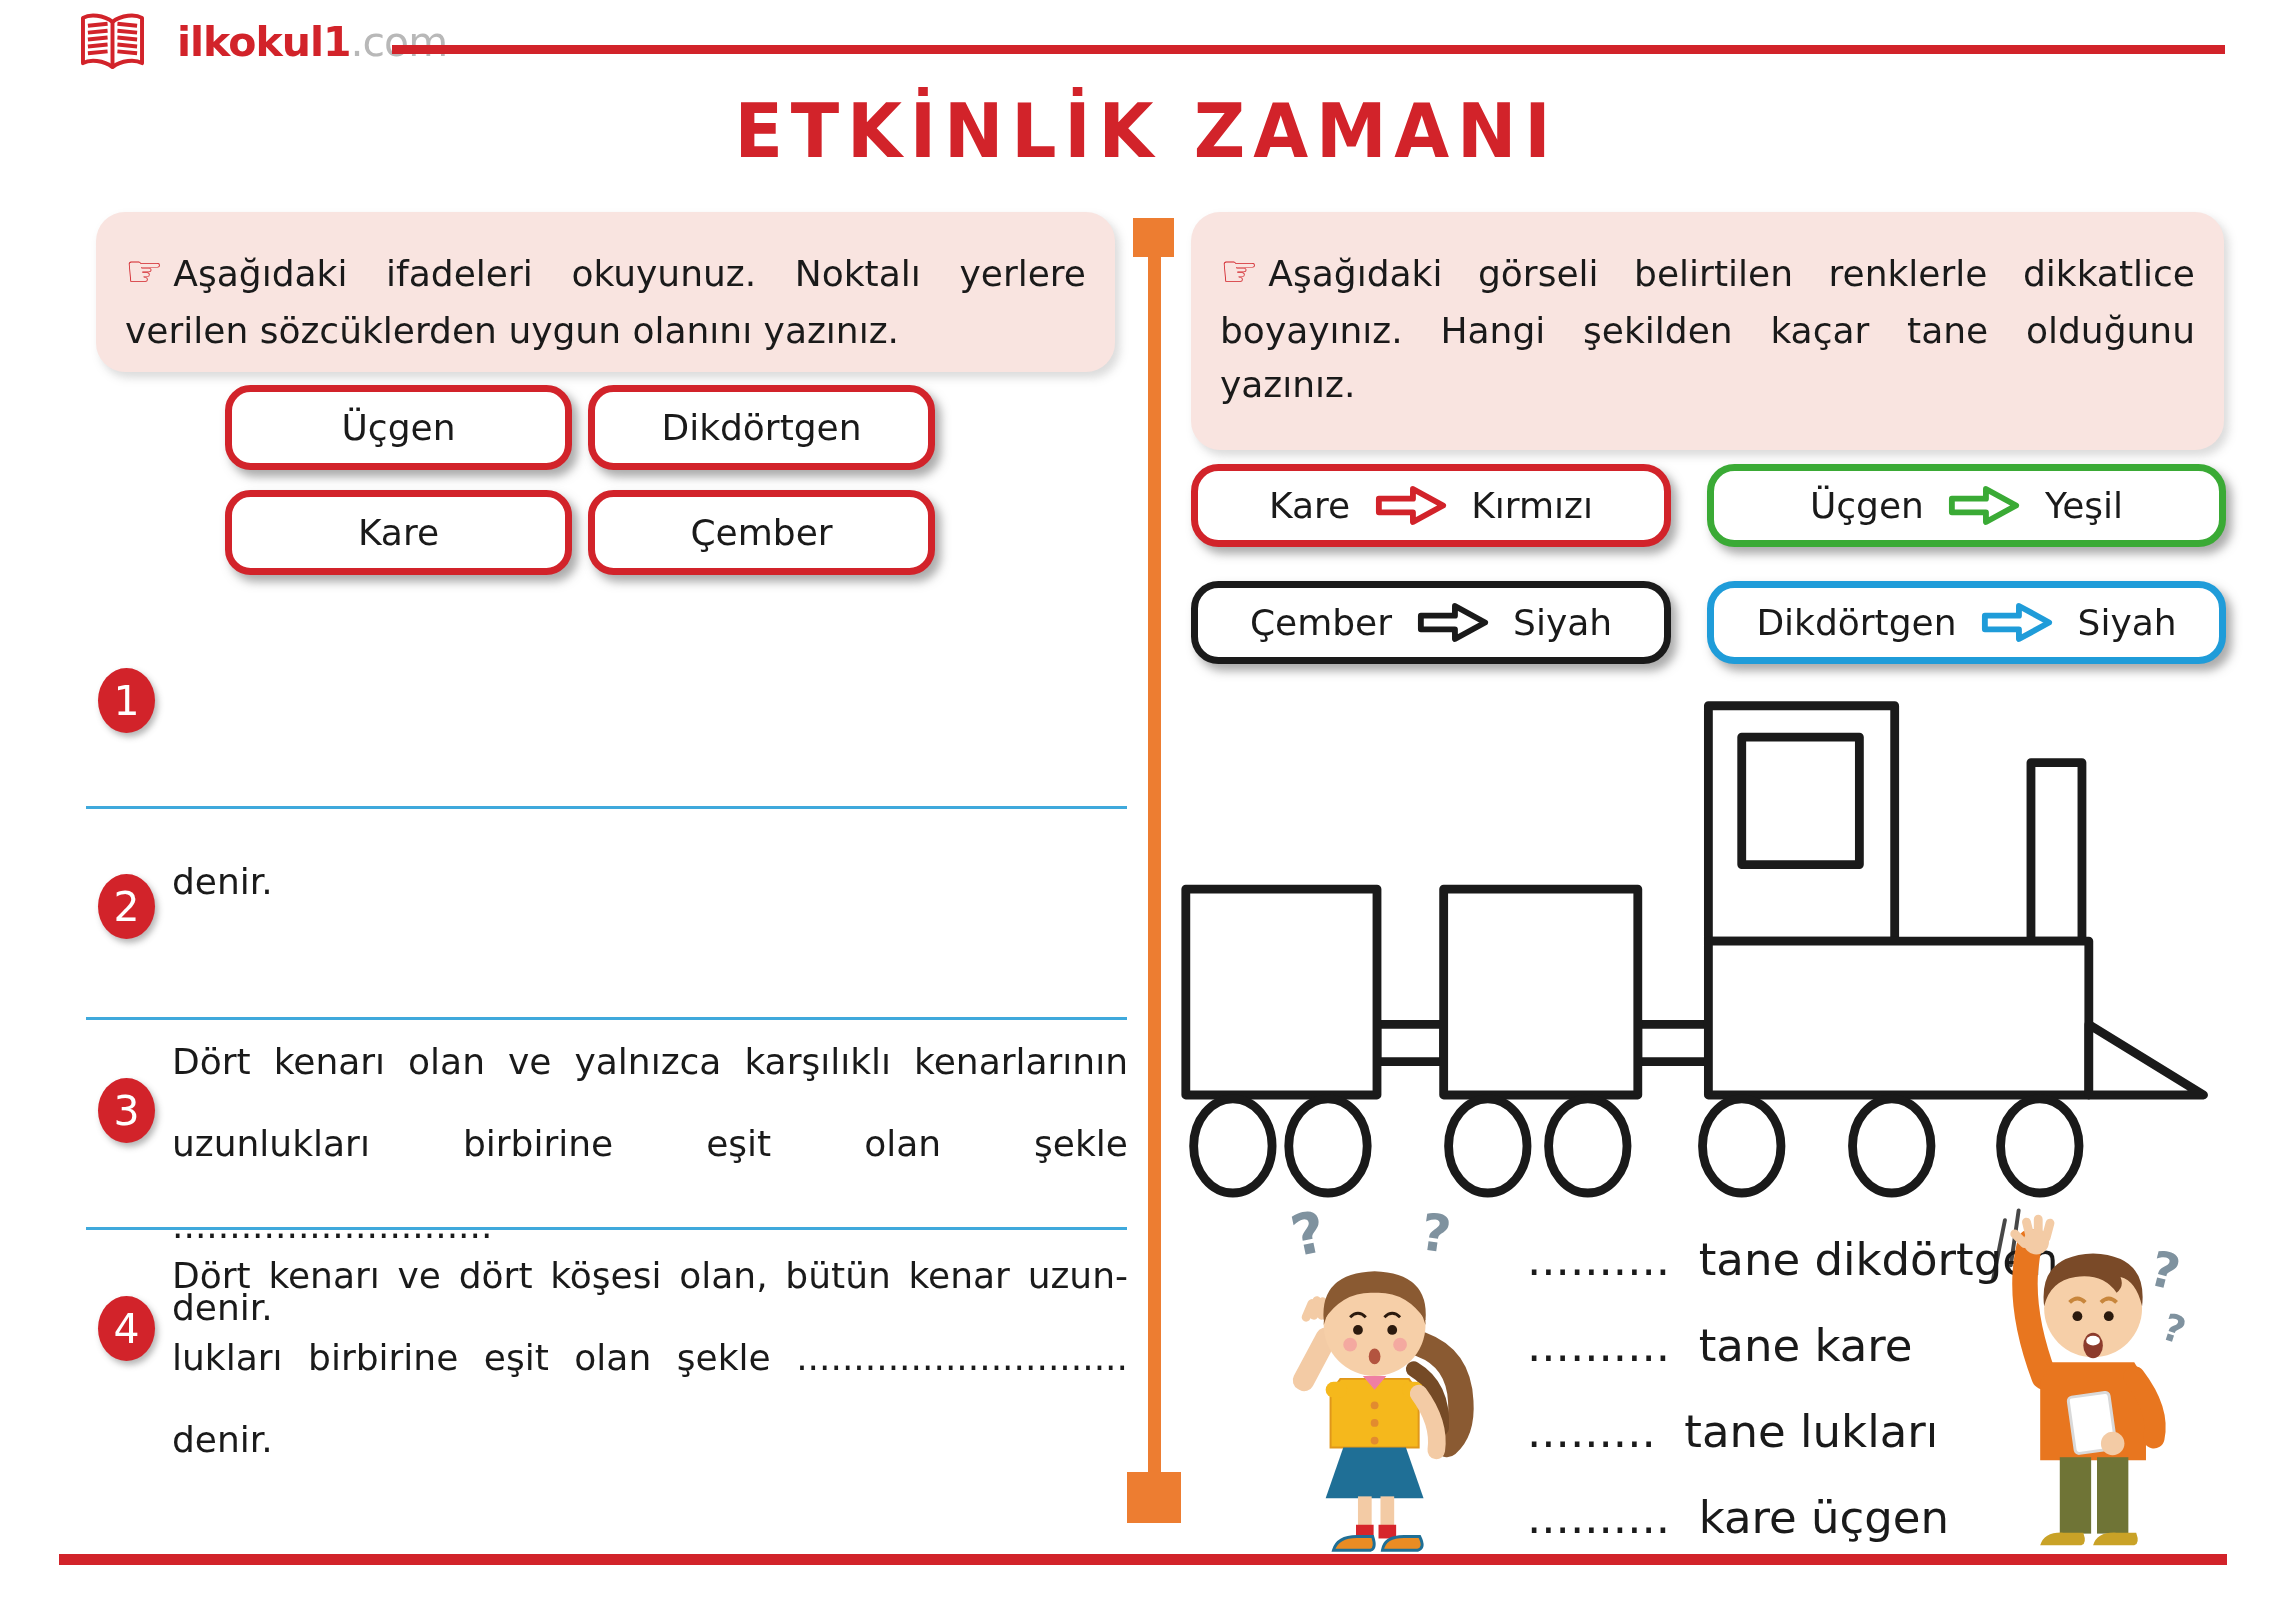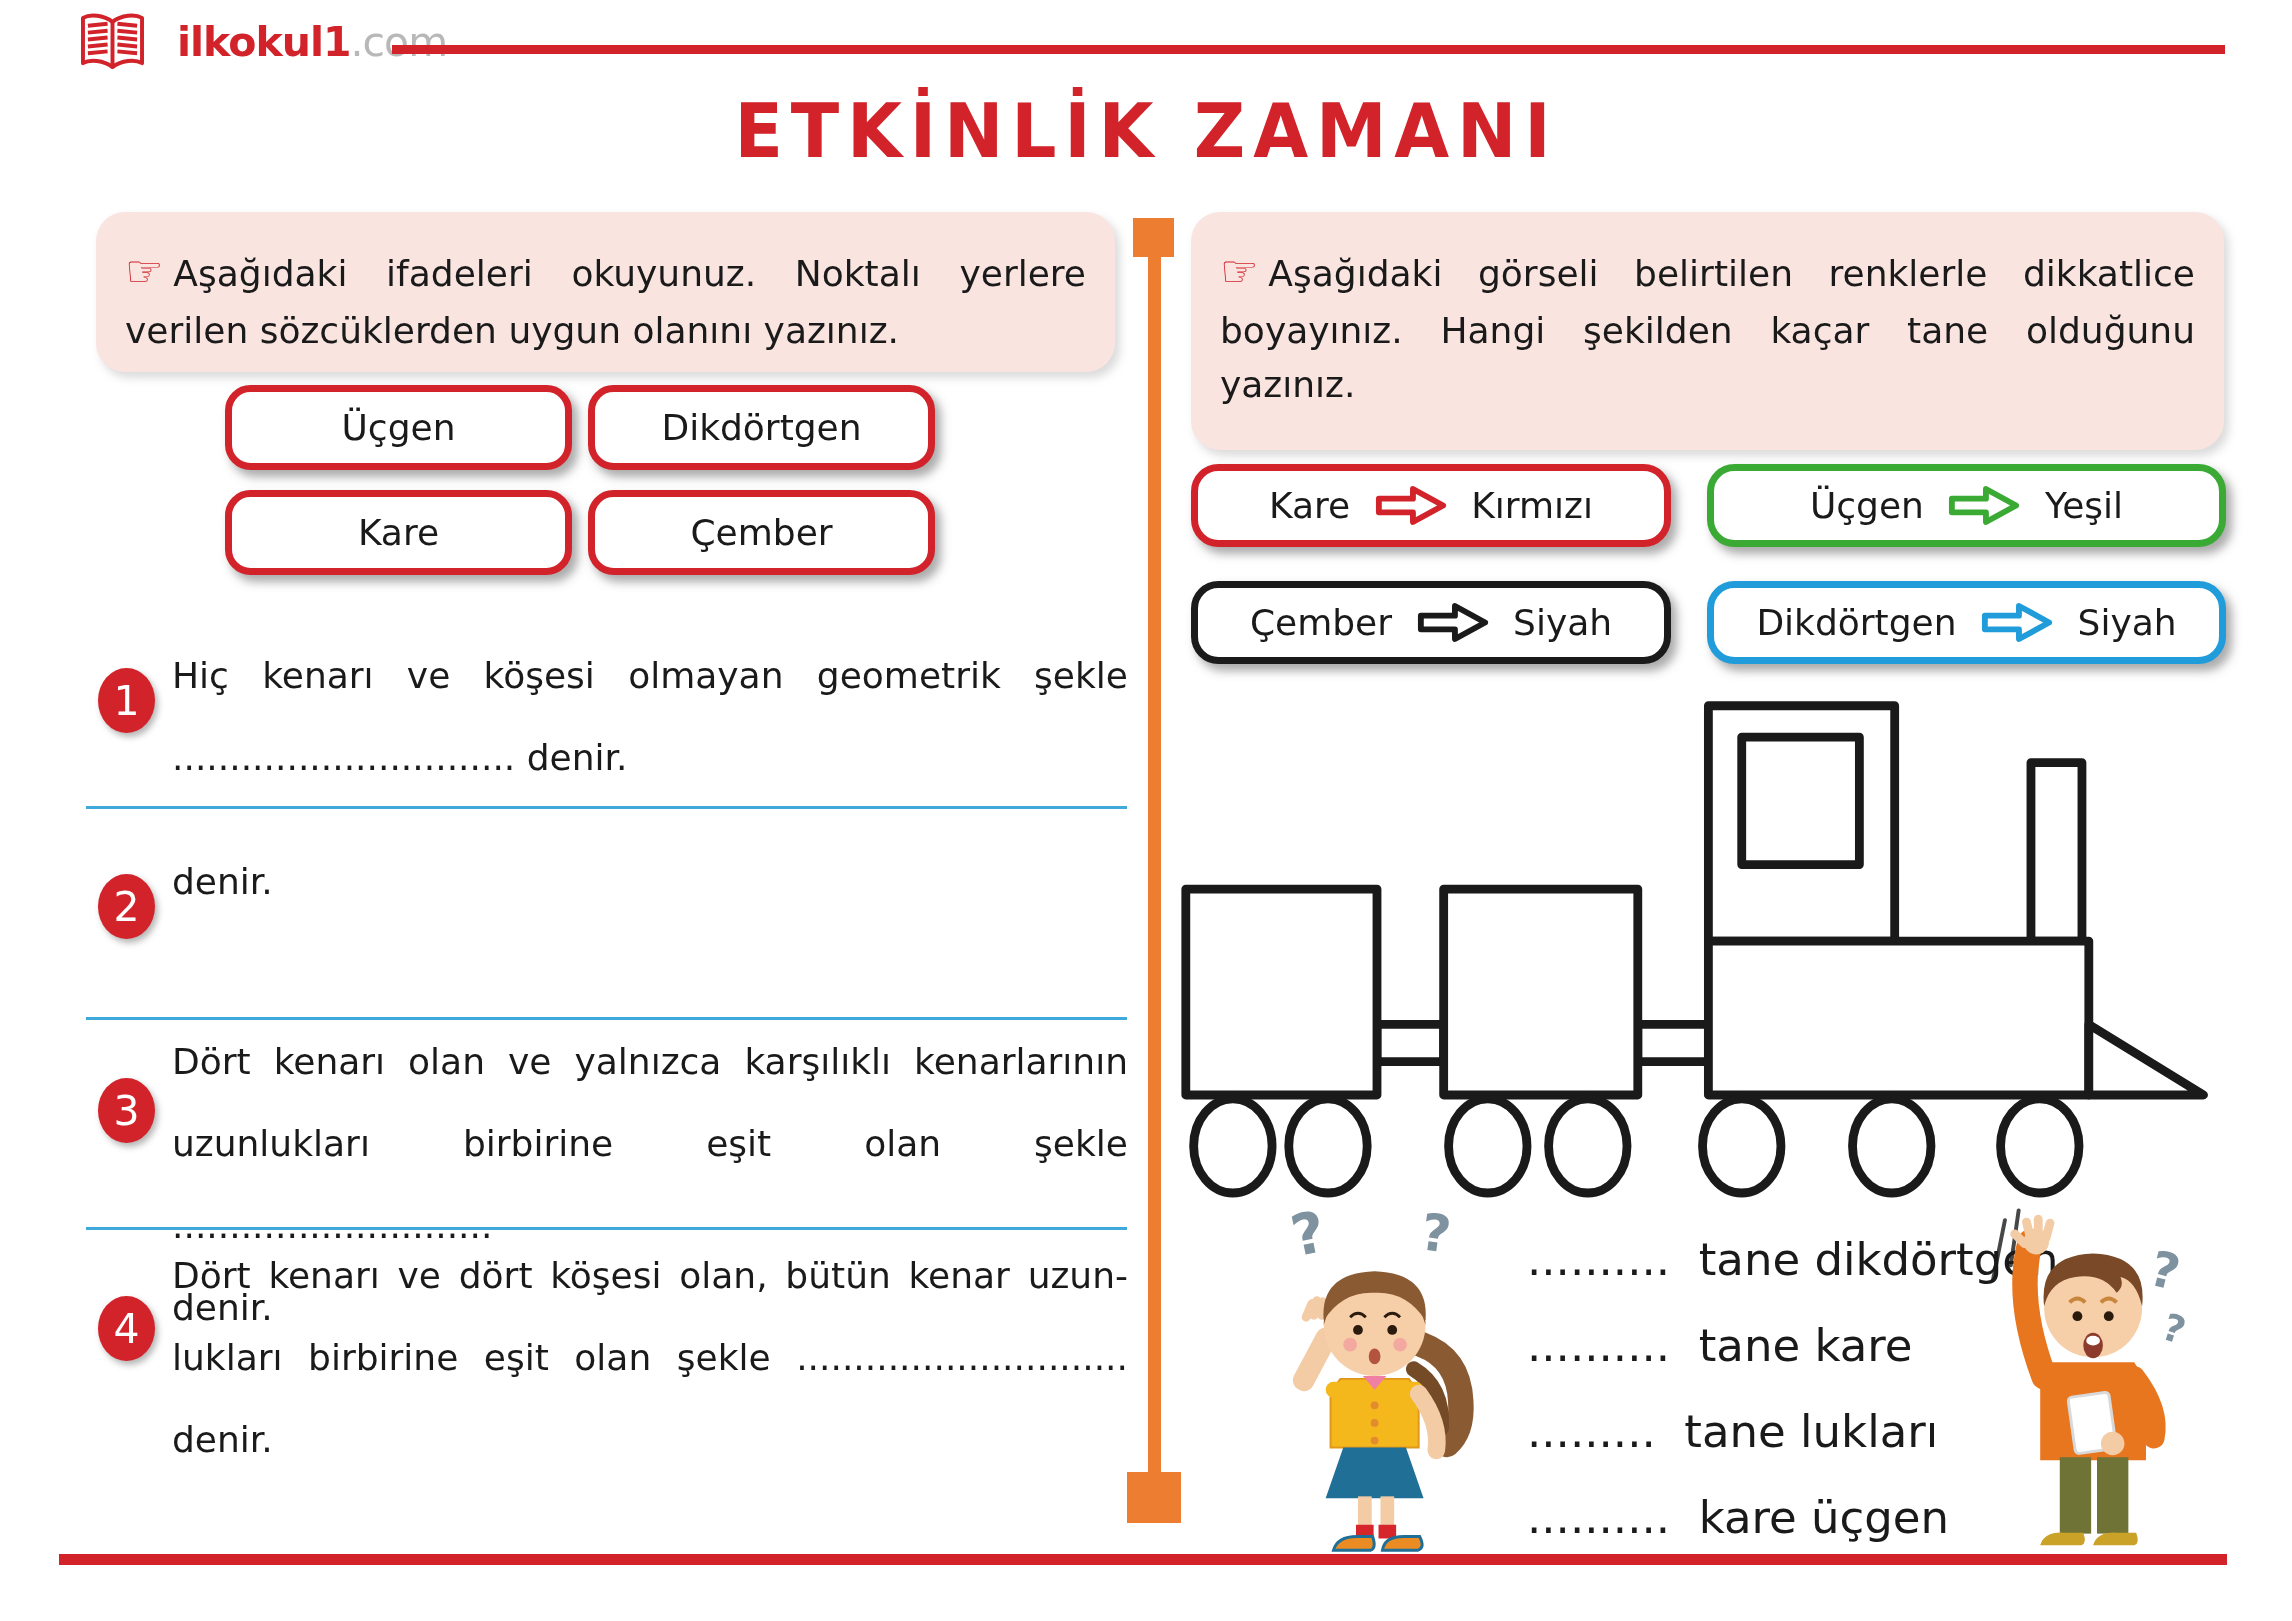--- a/index.html
+++ b/index.html
@@ -87,24 +87,20 @@
       <span>Dikdörtgen</span>
     </div>
   <div class="word-btn" style="left:225px;top:490px;">
       <span>Kare</span>
     </div>
   <div class="word-btn" style="left:588px;top:490px;">
       <span>Çember</span>
     </div>
 
   <div class="q-badge" style="left:98px;top:668px;">1</div>
-  <div class="q-text" style="top:635px;">
-    <div class="q-line just">Hiç kenarı ve köşesi olmayan geometrik şekle</div>
-    <div class="q-line">.............................. denir.</div>
-  </div>
   <div class="sep" style="top:806px;"></div>
 
   <div class="q-badge" style="left:98px;top:874px;">2</div>
   <div class="q-text" style="top:841px;">
     <div class="q-line">denir.</div>
   </div>
   <div class="sep" style="top:1017px;"></div>
 
   <div class="q-badge" style="left:98px;top:1078px;">3</div>
   <div class="q-text" style="top:1021px;">

